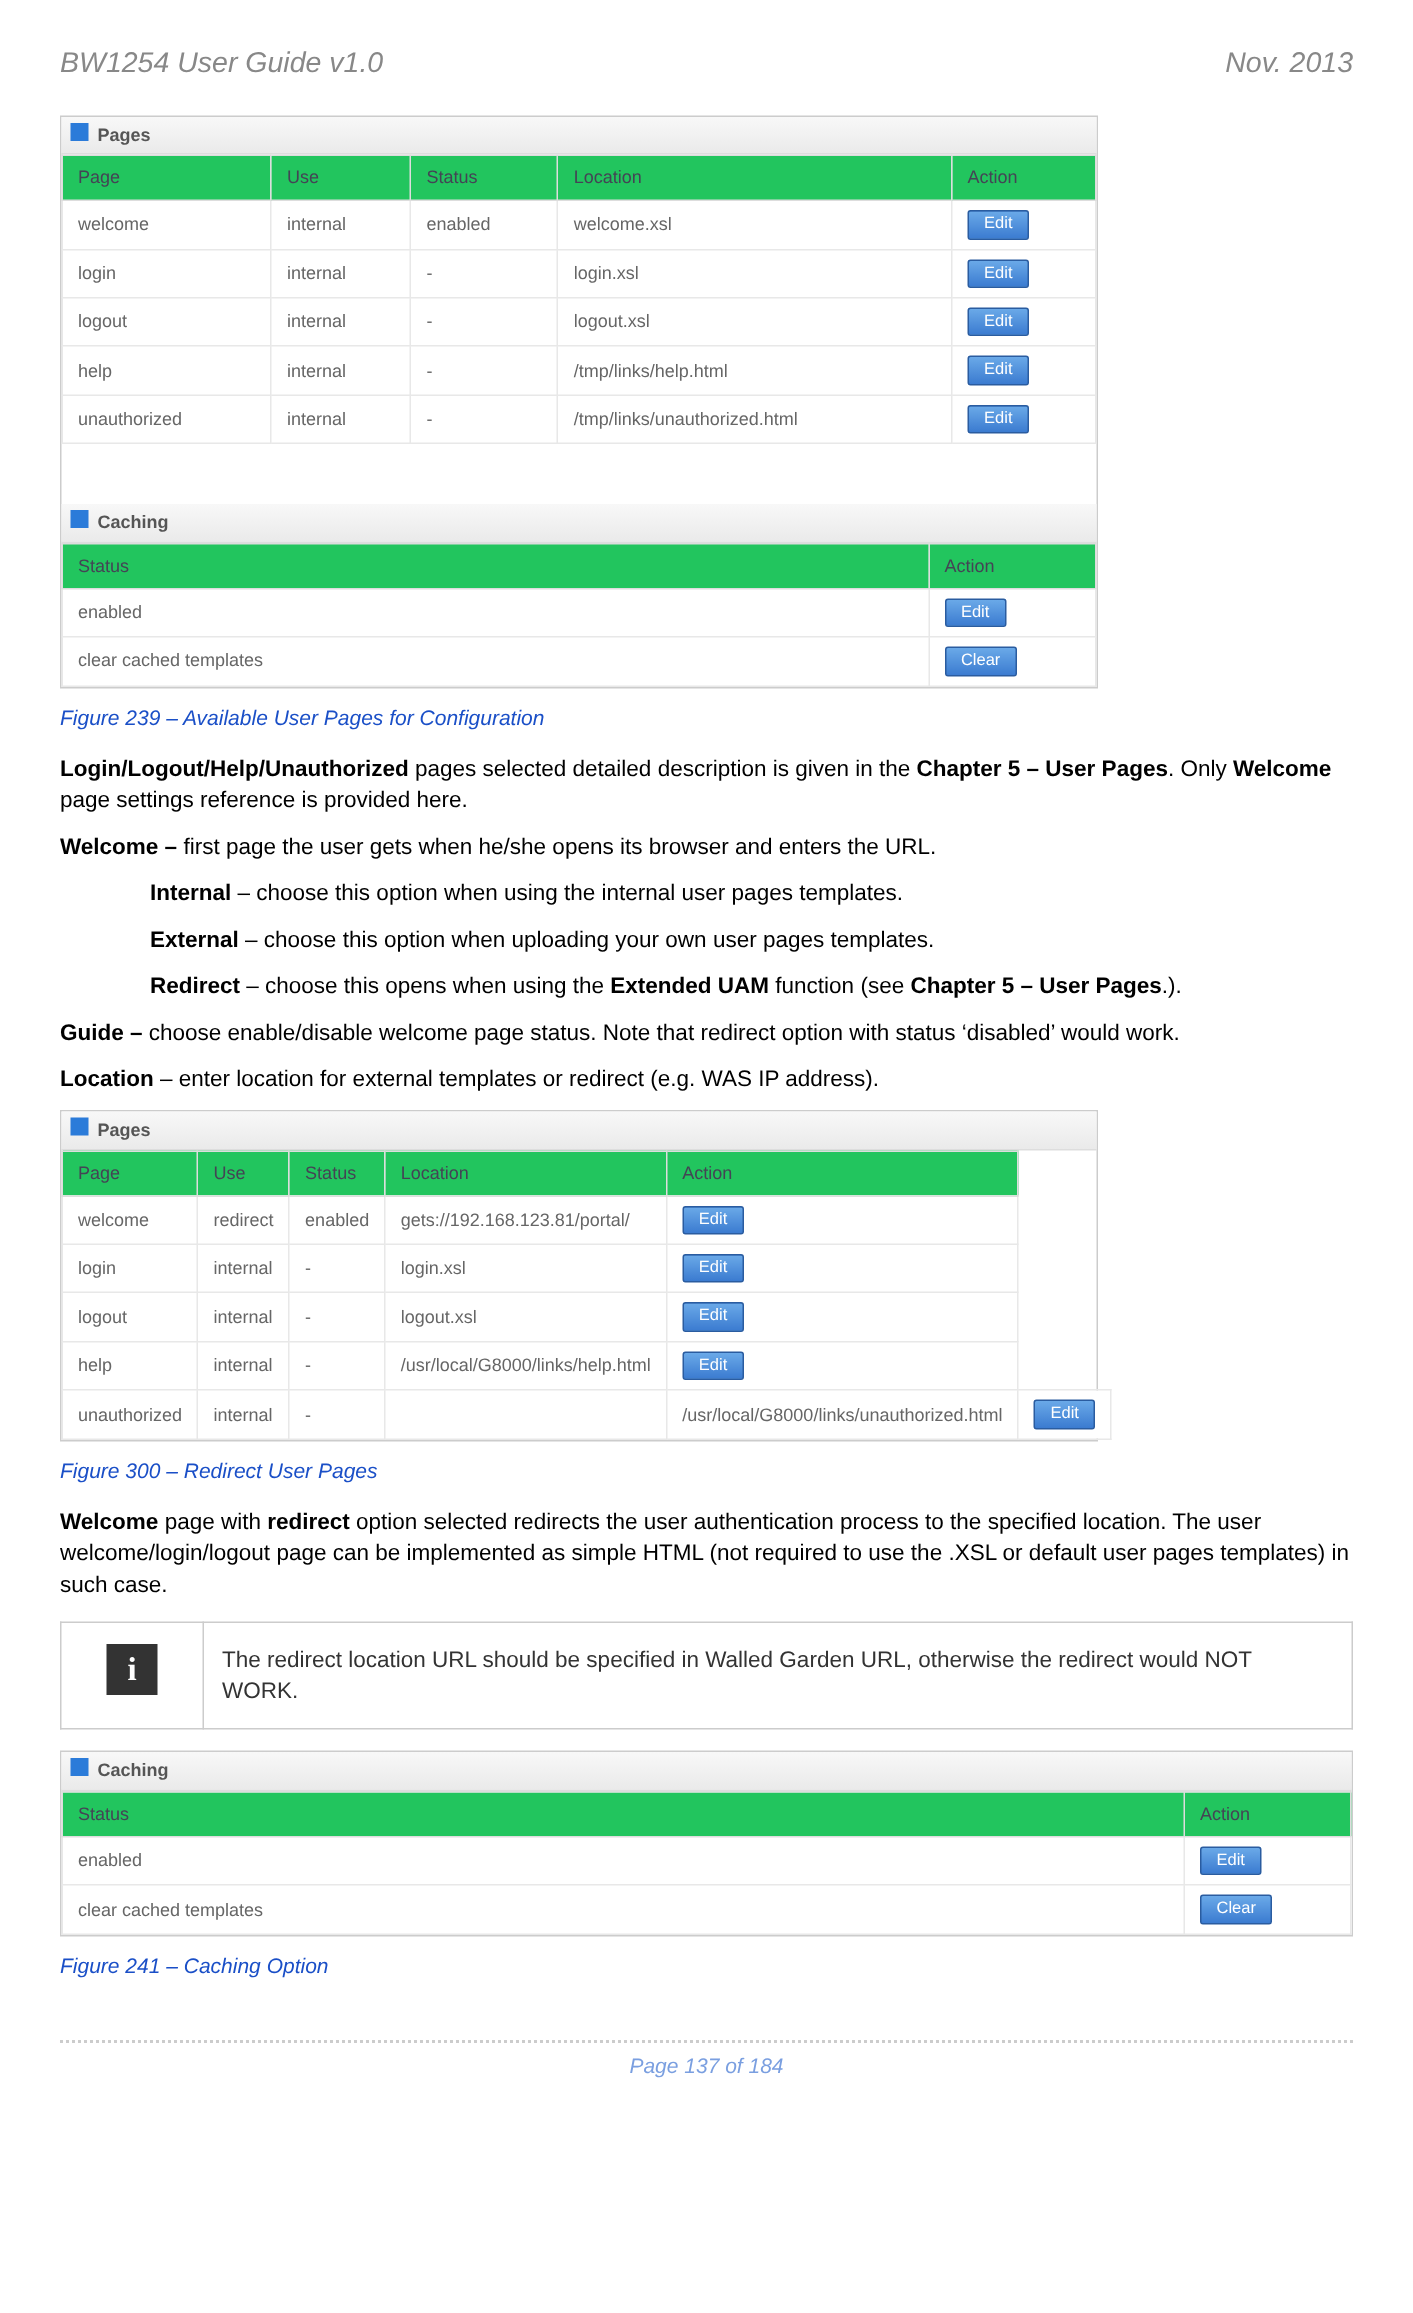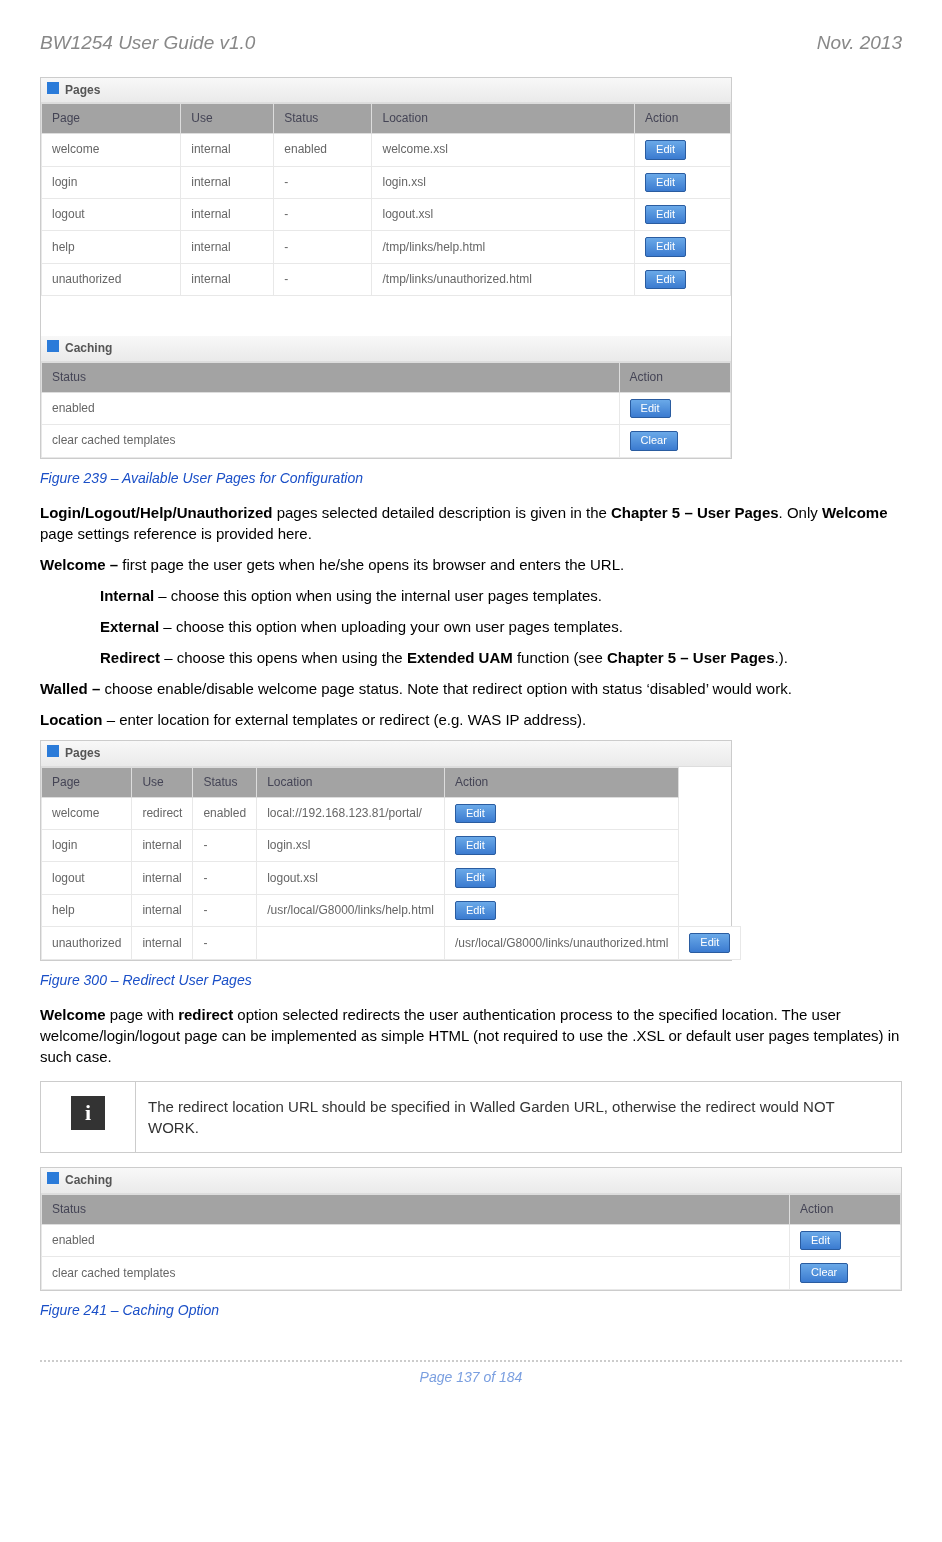--- a/index.html
+++ b/index.html
@@ -24,21 +24,21 @@
     margin-bottom: 10px;
     background: #fff;
   }
   .tbl {
     width: 100%;
     border-collapse: collapse;
     font-size: 12px;
     color: #666;
   }
   .tbl th {
-    background: #a3a3a3;
+    background: #22c55e;
     color: #445;
     font-weight: normal;
     text-align: left;
     padding: 6px 10px;
     border: 1px solid #ddd;
   }
   .tbl td {
     padding: 6px 10px;
     border: 1px solid #e8e8e8;
     background: #fff;
@@ -214,21 +214,21 @@
   <b>Internal</b><span> – choose this option when using the internal user pages templates.</span>
 </div>
 <div class="para indent">
   <b>External</b><span> – choose this option when uploading your own user pages templates.</span>
 </div>
 <div class="para indent">
   <b>Redirect</b><span> – choose this opens when using the </span><b>Extended UAM</b><span> function (see </span><b>Chapter 5 – User Pages</b><span>.).</span>
 </div>
 
 <div class="para" style="margin-top:4px">
-  <b>Walled – </b><span>choose enable/disable welcome page status. Note that redirect option with status ‘disabled’ would work.</span>
+  <b>Guide – </b><span>choose enable/disable welcome page status. Note that redirect option with status ‘disabled’ would work.</span>
 </div>
 <div class="para" style="margin-top:0">
   <b>Location</b><span> – enter location for external templates or redirect (e.g. WAS IP address).</span>
 </div>
 
 <div class="fig-img-box fig-narrow">
   <div class="section-bar">
     <span class="sq"></span>
     <span>Pages</span>
   </div>
@@ -238,21 +238,21 @@
       <th>Page</th>
       <th>Use</th>
       <th>Status</th>
       <th>Location</th>
       <th>Action</th>
     </tr>
     <tr>
           <td>welcome</td>
           <td>redirect</td>
           <td>enabled</td>
-          <td>local://192.168.123.81/portal/</td>
+          <td>gets://192.168.123.81/portal/</td>
           <td><span class="edit-btn">Edit</span></td>
         </tr>
     <tr>
           <td>login</td>
           <td>internal</td>
           <td>-</td>
           <td>login.xsl</td>
           <td><span class="edit-btn">Edit</span></td>
         </tr>
     <tr>

